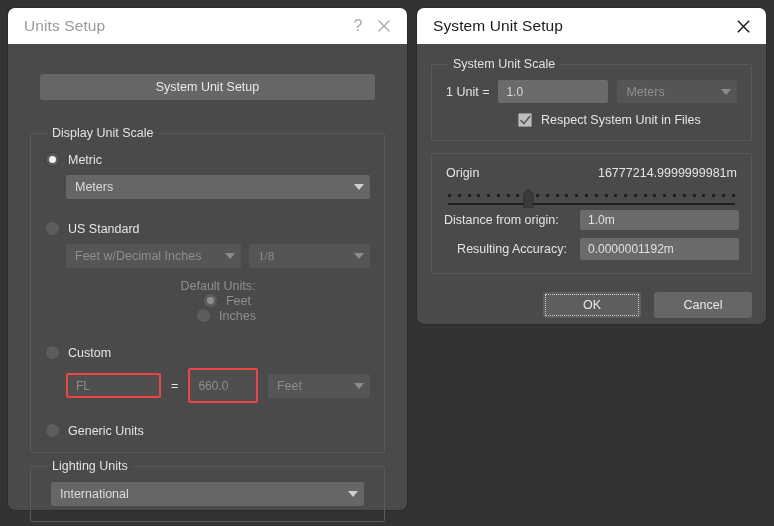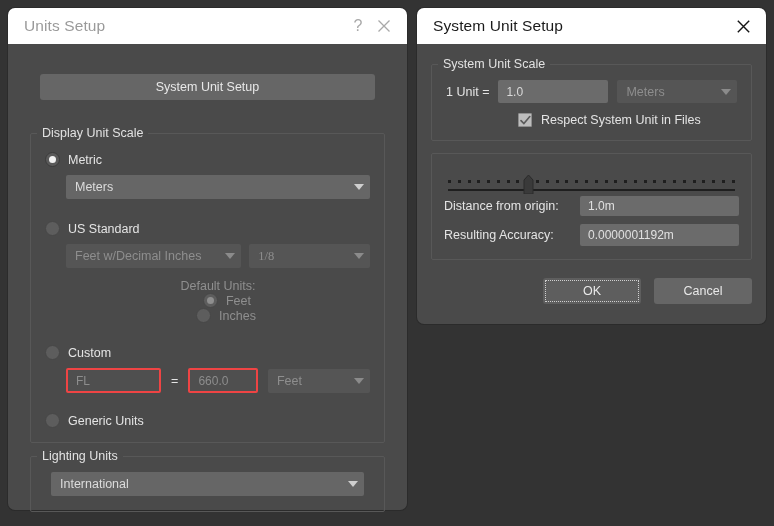--- a/index.html
+++ b/index.html
@@ -23,21 +23,21 @@
   .tbtn { width: 26px; height: 26px; display: flex; align-items: center;
           justify-content: center; font-size: 16px; cursor: default; }
   .tbtn.inactive { color: #a9a9a9; }
   .tbtn.active   { color: #1a1a1a; }
   .tbtn svg { display: block; }
   .body { padding: 0; }
 
   
   .group { position: relative; border: 1px solid #585858; border-radius: 2px; }
   .group > .glabel {
-    position: absolute; top: -8px; left: 6px; padding: 0 5px;
+    position: absolute; top: -8px; left: 16px; padding: 0 5px;
     background: #4a4a4a; font-size: 12.5px; color: #e2e2e2;
   }
 
   
   .btn {
     background: #666666; border: none; border-radius: 3px; color: #e8e8e8;
     font-family: "Liberation Sans", sans-serif; font-size: 12.5px;
     display: flex; align-items: center; justify-content: center; cursor: default;
   }
   .btn.focus { background: #5e5e5e; outline: 1px dotted #cfcfcf; outline-offset: -3px; }
@@ -156,21 +156,21 @@
 
       <div class="radio-row" style="margin-top:22px;">
         <span class="radio dim"></span>
         <span class="rlabel">Custom</span>
       </div>
       <div style="display:flex;align-items:center;gap:8px;margin:8px 0 0 21px;">
         <div class="field outlined" style="height:25px;width:108px;">
           <span>FL</span>
         </div>
         <span class="lbl" style="margin:0 2px;">=</span>
-        <div class="field outlined" style="height:25px;width:78px;">
+        <div class="field outlined" style="height:35px;width:78px;">
           <span>660.0</span>
         </div>
         <div class="combo disabled" style="height:24px;width:117px;margin-left:2px;">
           <span class="cv">Feet</span>
           <span class="arrow"></span>
         </div>
       </div>
 
       <div class="radio-row" style="margin-top:20px;">
         <span class="radio dim"></span>
@@ -226,20 +226,24 @@
           <svg width="11" height="11" viewBox="0 0 11 11">
             <path d="M1 5.6 L3.9 8.6 L9.8 1.6" stroke="#5a5a5a" stroke-width="1.6" fill="none" stroke-linecap="round"></path>
           </svg>
         </span>
         <span class="lbl" style="margin-left:9px;">Respect System Unit in Files</span>
       </div>
     </div>
 
     <div class="group" style="margin:12px 0 0 0;padding:12px 12px 13px 12px;">
 
+      <div style="display:flex;align-items:baseline;padding:0 2px;">
+        <span class="lbl">Origin</span>
+        <span class="lbl" style="margin-left:auto;">16777214.9999999981m</span>
+      </div>
 
       <div class="slider" style="margin:8px 4px 0 4px;">
         <div class="ticks" id="slider-ticks">
             <i></i>
             <i></i>
             <i></i>
             <i></i>
             <i></i>
             <i></i>
             <i></i>
@@ -276,21 +280,21 @@
       </div>
 
       <div style="display:flex;align-items:center;">
         <span class="lbl" style="width:136px;">Distance from origin:</span>
         <div class="field ro" style="height:20px;flex:1;">
           <span>1.0m</span>
         </div>
       </div>
 
       <div style="display:flex;align-items:center;margin-top:8px;">
-        <span class="lbl" style="width:136px;">Resulting Accuracy:</span>
+        <span class="lbl" style="width:136px;text-align:center;">Resulting Accuracy:</span>
         <div class="field ro" style="height:22px;flex:1;">
           <span>0.0000001192m</span>
         </div>
       </div>
     </div>
 
     <div style="display:flex;justify-content:flex-end;gap:13px;margin-top:18px;">
       <div class="btn focus" style="width:98px;height:26px;">OK</div>
       <div class="btn" style="width:98px;height:26px;">Cancel</div>
     </div>

